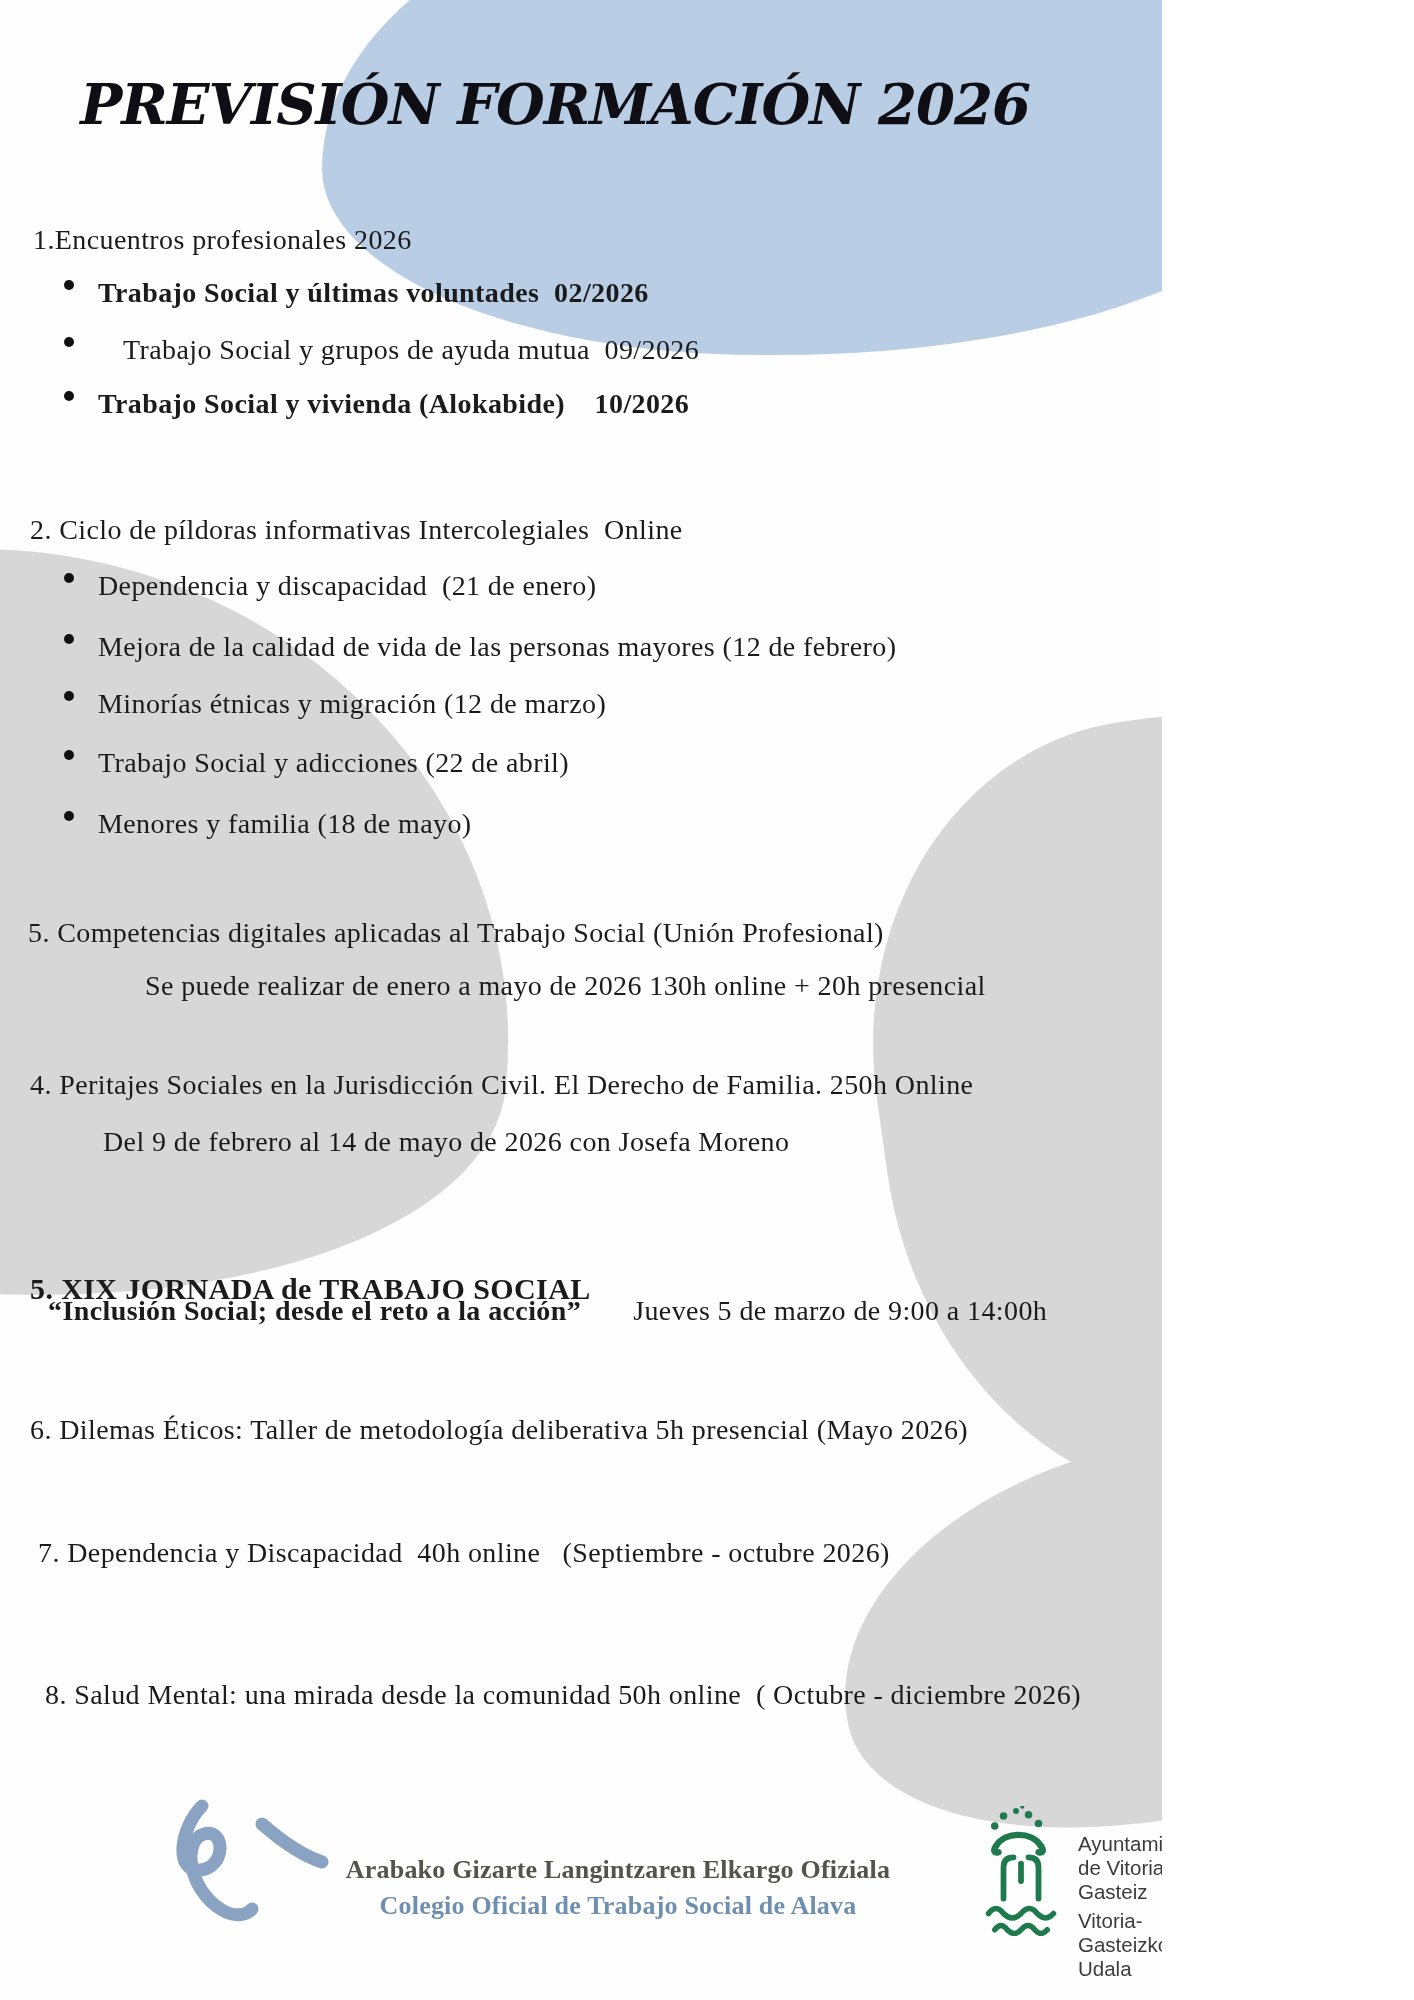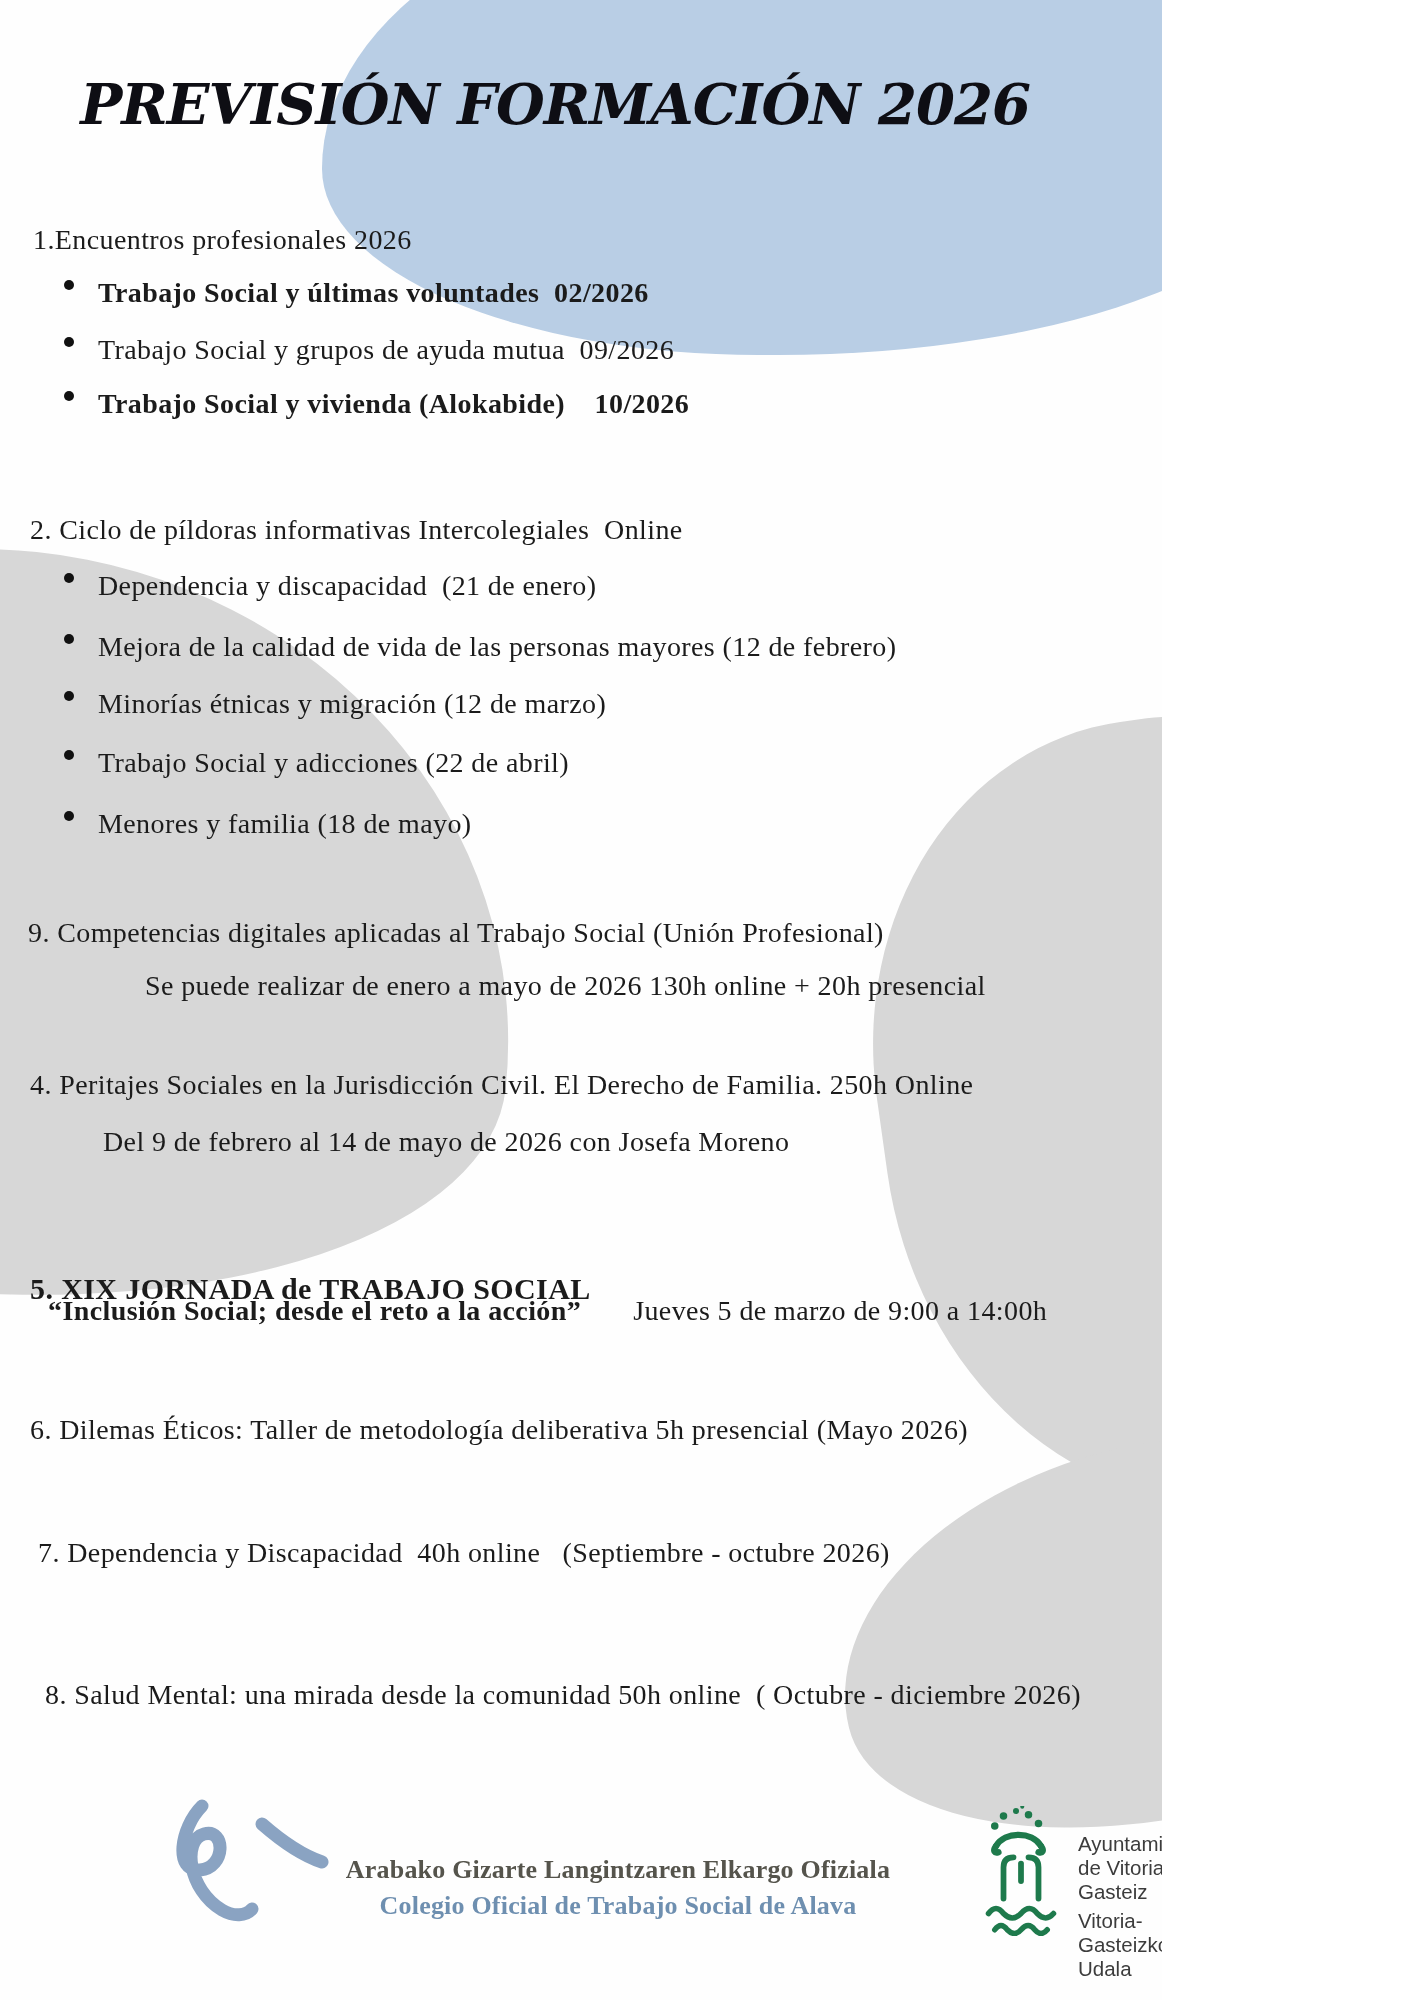--- a/index.html
+++ b/index.html
@@ -86,21 +86,21 @@
   <div class="blob blob-gray-left"></div>
   <div class="blob blob-gray-right"></div>
   <div class="blob blob-gray-bottom"></div>
 
   <div class="title">PREVISIÓN FORMACIÓN 2026</div>
 
   <div class="line" style="left:33px;top:221px;">1.Encuentros profesionales 2026</div>
   <div class="line bullet-row bold" style="left:64px;top:274px;">
     <span class="dot"></span><span>Trabajo Social y últimas voluntades  02/2026</span>
   </div>
-  <div class="line bullet-row" style="left:64px;top:331px;">
+  <div class="line bullet-row" style="left:64px;top:331px;gap:25px;">
     <span class="dot"></span><span>Trabajo Social y grupos de ayuda mutua  09/2026</span>
   </div>
   <div class="line bullet-row bold" style="left:64px;top:385px;">
     <span class="dot"></span><span>Trabajo Social y vivienda (Alokabide)    10/2026</span>
   </div>
 
   <div class="line" style="left:30px;top:511px;">2. Ciclo de píldoras informativas Intercolegiales  Online</div>
   <div class="line bullet-row" style="left:64px;top:567px;">
     <span class="dot"></span><span>Dependencia y discapacidad  (21 de enero)</span>
   </div>
@@ -110,21 +110,21 @@
   <div class="line bullet-row" style="left:64px;top:685px;">
     <span class="dot"></span><span>Minorías étnicas y migración (12 de marzo)</span>
   </div>
   <div class="line bullet-row" style="left:64px;top:744px;">
     <span class="dot"></span><span>Trabajo Social y adicciones (22 de abril)</span>
   </div>
   <div class="line bullet-row" style="left:64px;top:805px;">
     <span class="dot"></span><span>Menores y familia (18 de mayo)</span>
   </div>
 
-  <div class="line" style="left:28px;top:914px;">9. Competencias digitales aplicadas al Trabajo Social (Unión Profesional)</div>
+  <div class="line" style="left:28px;top:914px;">5. Competencias digitales aplicadas al Trabajo Social (Unión Profesional)</div>
   <div class="line" style="left:145px;top:967px;">Se puede realizar de enero a mayo de 2026 130h online + 20h presencial</div>
 
   <div class="line" style="left:30px;top:1066px;">4. Peritajes Sociales en la Jurisdicción Civil. El Derecho de Familia. 250h Online</div>
   <div class="line" style="left:103px;top:1123px;">Del 9 de febrero al 14 de mayo de 2026 con Josefa Moreno</div>
 
   <div class="line bold" style="left:30px;top:1238px;font-size:30px;margin-top:32px;">5. XIX JORNADA de TRABAJO SOCIAL</div>
   <div class="line quote-row" style="left:48px;top:1292px;">
     <span class="bold">“Inclusión Social; desde el reto a la acción”</span>
     <span class="sched">Jueves 5 de marzo de 9:00 a 14:00h</span>
   </div>

